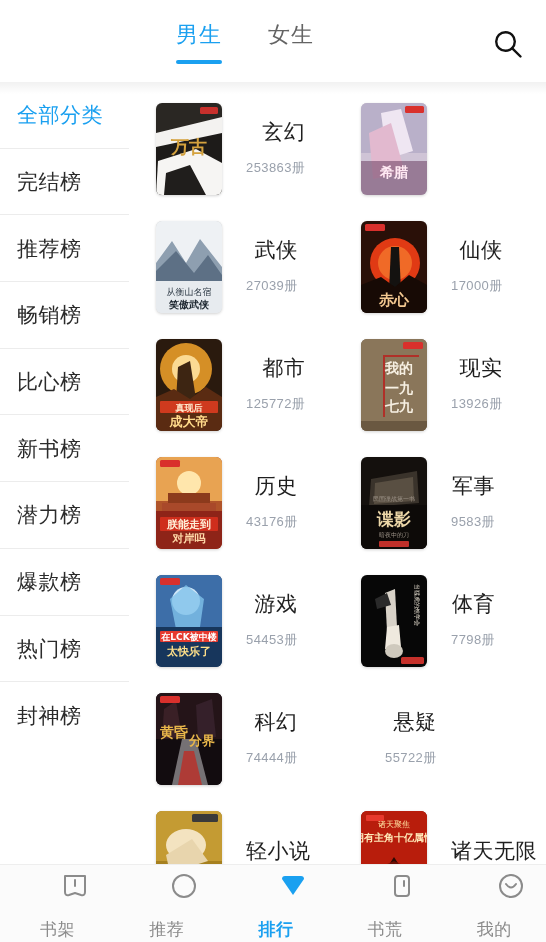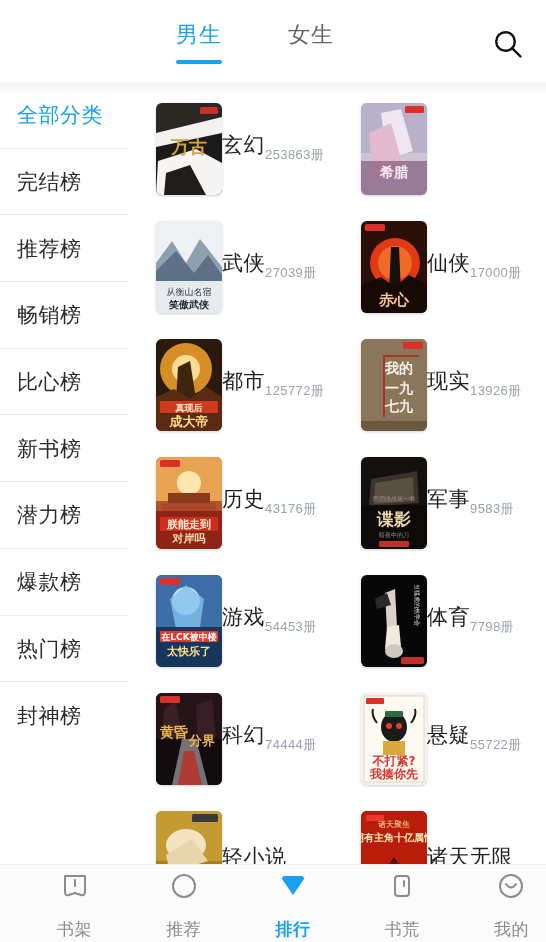--- a/index.html
+++ b/index.html
@@ -34,21 +34,21 @@
     width: 546px; height: 12px;
     background: linear-gradient(to bottom, rgba(0,0,0,0.055), rgba(0,0,0,0));
     z-index: 39;
     pointer-events: none;
   }
   .tabs {
     position: absolute;
     left: 172px;
     top: 20px;
     display: flex;
-    gap: 58px;
+    gap: 38px;
     align-items: flex-start;
   }
   .tab {
     position: relative;
     padding: 0 4px 14px 4px;
     font-size: 22px;
     line-height: 30px;
     color: #646464;
     letter-spacing: 1px;
     cursor: pointer;
@@ -150,25 +150,26 @@
     height: 92px;
     border-radius: 6px;
     flex: 0 0 auto;
     overflow: hidden;
     position: relative;
     box-shadow: 0 1px 3px rgba(0,0,0,0.18);
     background: #cfcfcf;
   }
   .cover svg { display: block; width: 100%; height: 100%; }
   .cell-text {
-    margin-left: 0;
-    display: flex;
-    flex-direction: row;
+    margin-left: 24px;
+    display: flex;
+    flex-direction: column;
     justify-content: center;
     min-width: 0;
+    align-items: flex-end;
   }
   .cell-title {
     font-size: 21px;
     color: #1f1f1f;
     line-height: 26px;
     letter-spacing: 0.5px;
     white-space: nowrap;
   }
   .cell-count {
     margin-top: 12px;
@@ -187,21 +188,20 @@
     height: 78px;
     background: #fbfbfb;
     border-top: 1px solid #eeeeee;
     display: flex;
     z-index: 60;
   }
   .nav-item {
     flex: 1 1 0;
     display: flex;
     flex-direction: column;
-    align-items: center;
     justify-content: center;
     gap: 19px;
     cursor: pointer;
     padding-top: 4px;
     margin-left: 40px;
   }
   .nav-icon { height: 30px; display: flex; align-items: center; justify-content: center; }
   .nav-label {
     font-size: 17px;
     color: #8b8b8b;
@@ -472,36 +472,20 @@
               <rect x="4" y="3" width="20" height="7" rx="1.5" fill="#d9302c"></rect>
             </svg>
           </div>
           <div class="cell-text">
             <div class="cell-title">科幻</div>
             <div class="cell-count">74444册</div>
           </div>
         </div>
 
         <div class="cell">
-          <div class="cover">
-            <svg viewBox="0 0 66 92" preserveAspectRatio="none">
-              <rect width="66" height="92" fill="#f7f2ea"></rect>
-              <rect x="3" y="3" width="60" height="86" fill="#fdfaf4" stroke="#d8cfc0" stroke-width="0.8"></rect>
-              <ellipse cx="33" cy="34" rx="13" ry="15" fill="#1b1b1b"></ellipse>
-              <rect x="24" y="18" width="18" height="6" rx="1" fill="#2a6e3a"></rect>
-              <circle cx="28" cy="33" r="3" fill="#e53d2e"></circle>
-              <circle cx="38" cy="33" r="3" fill="#e53d2e"></circle>
-              <path d="M16 30 Q10 22 12 16" stroke="#1b1b1b" stroke-width="2" fill="none"></path>
-              <path d="M50 30 Q56 22 54 16" stroke="#1b1b1b" stroke-width="2" fill="none"></path>
-              <rect x="22" y="48" width="22" height="14" fill="#d9a93e"></rect>
-              <text x="33" y="72" font-size="12" fill="#d8342a" text-anchor="middle" font-family="DejaVu Sans" font-weight="bold">不打紧?</text>
-              <text x="33" y="85" font-size="12" fill="#d8342a" text-anchor="middle" font-family="DejaVu Sans" font-weight="bold">我揍你先</text>
-              <rect x="5" y="5" width="18" height="6" rx="1" fill="#d9302c"></rect>
-            </svg>
-          </div>
           <div class="cell-text">
             <div class="cell-title">悬疑</div>
             <div class="cell-count">55722册</div>
           </div>
         </div>
 
         <div class="cell">
           <div class="cover">
             <svg viewBox="0 0 66 92" preserveAspectRatio="none">
               <rect width="66" height="92" fill="#a6801f"></rect>

